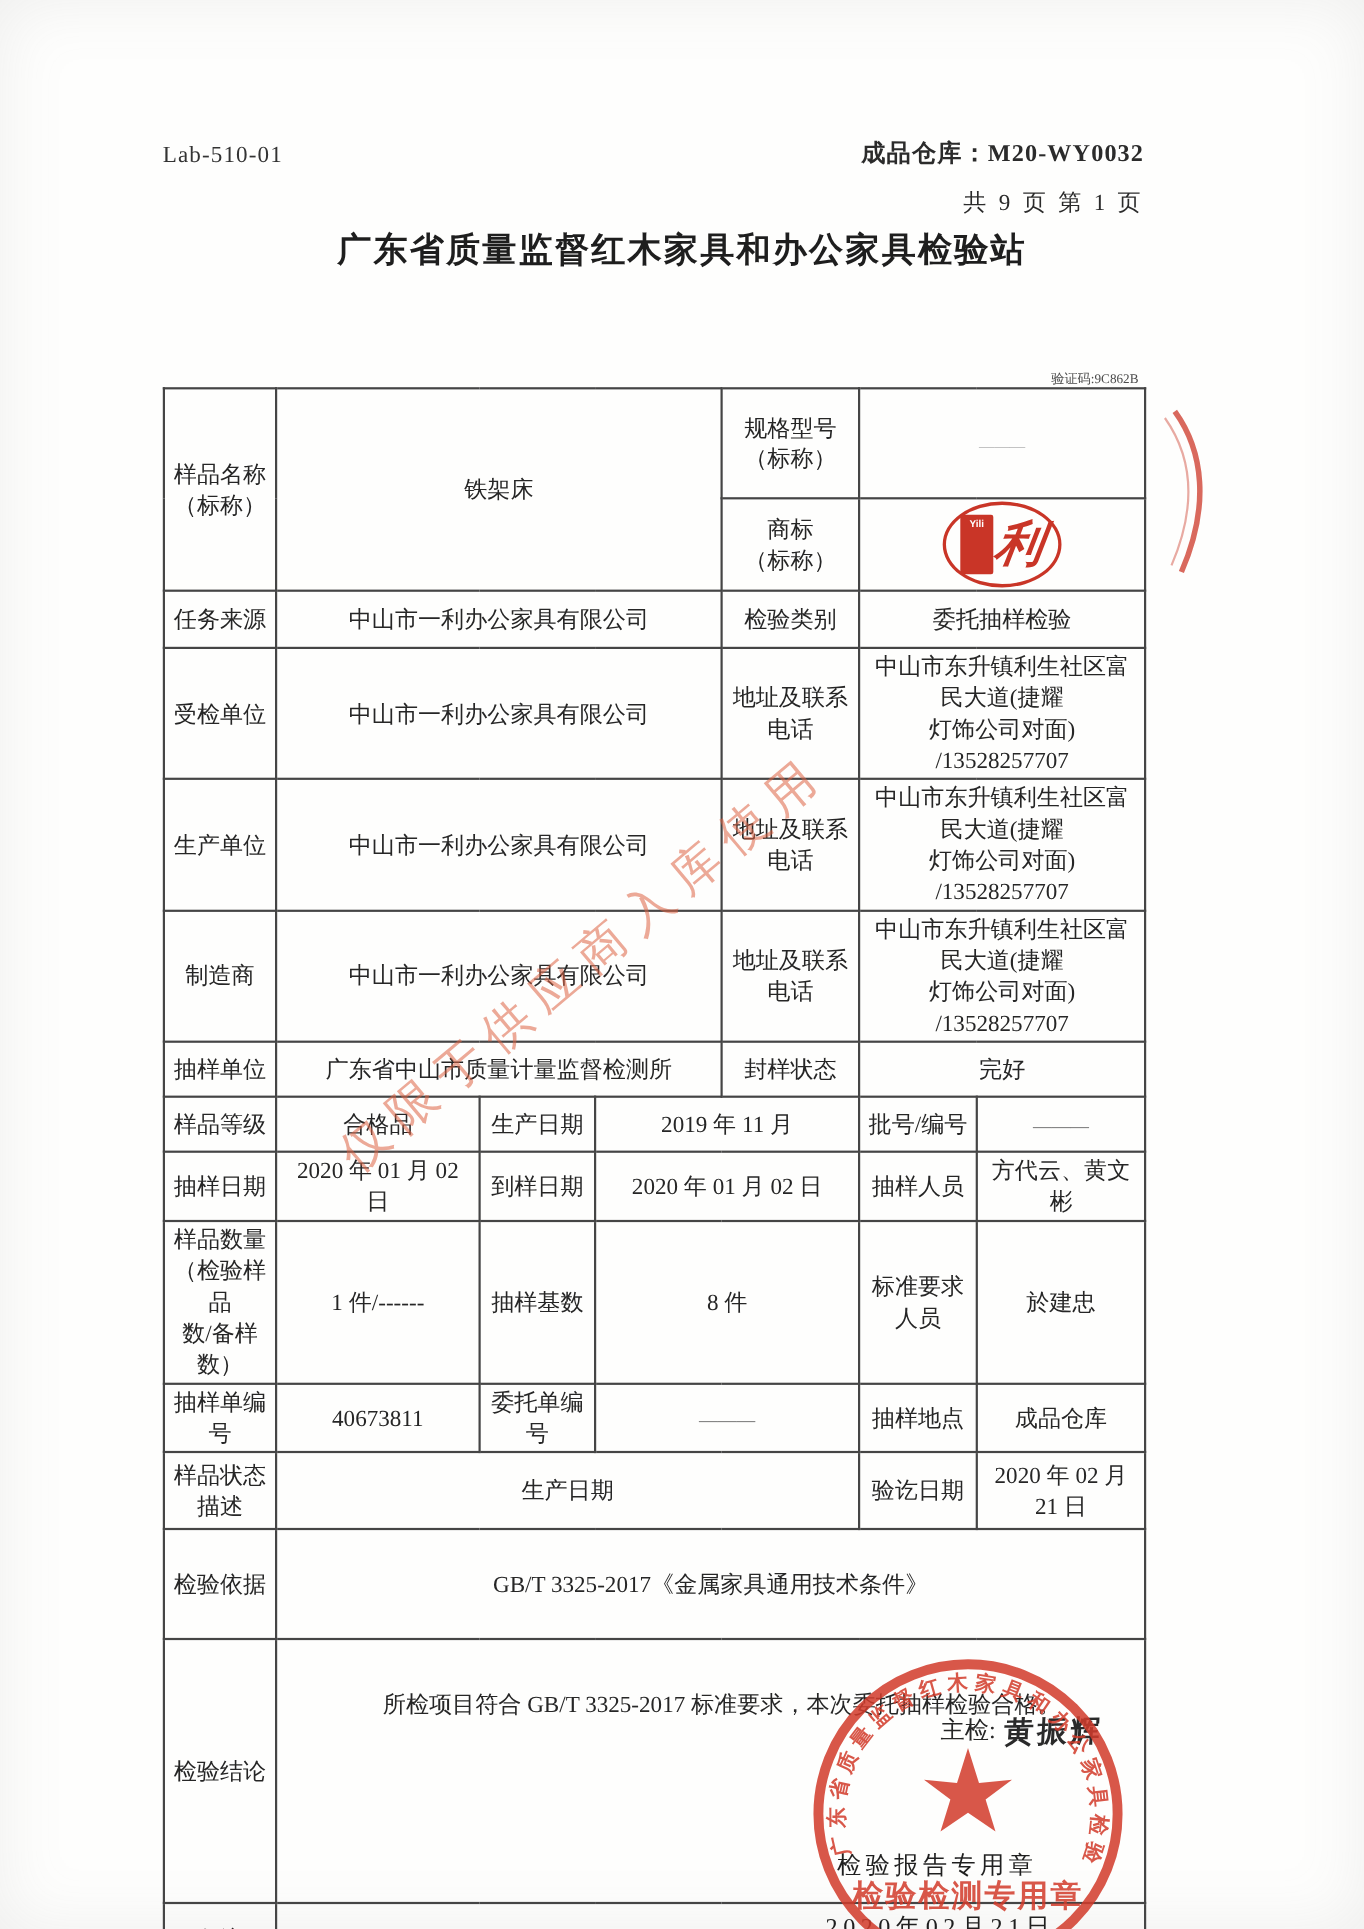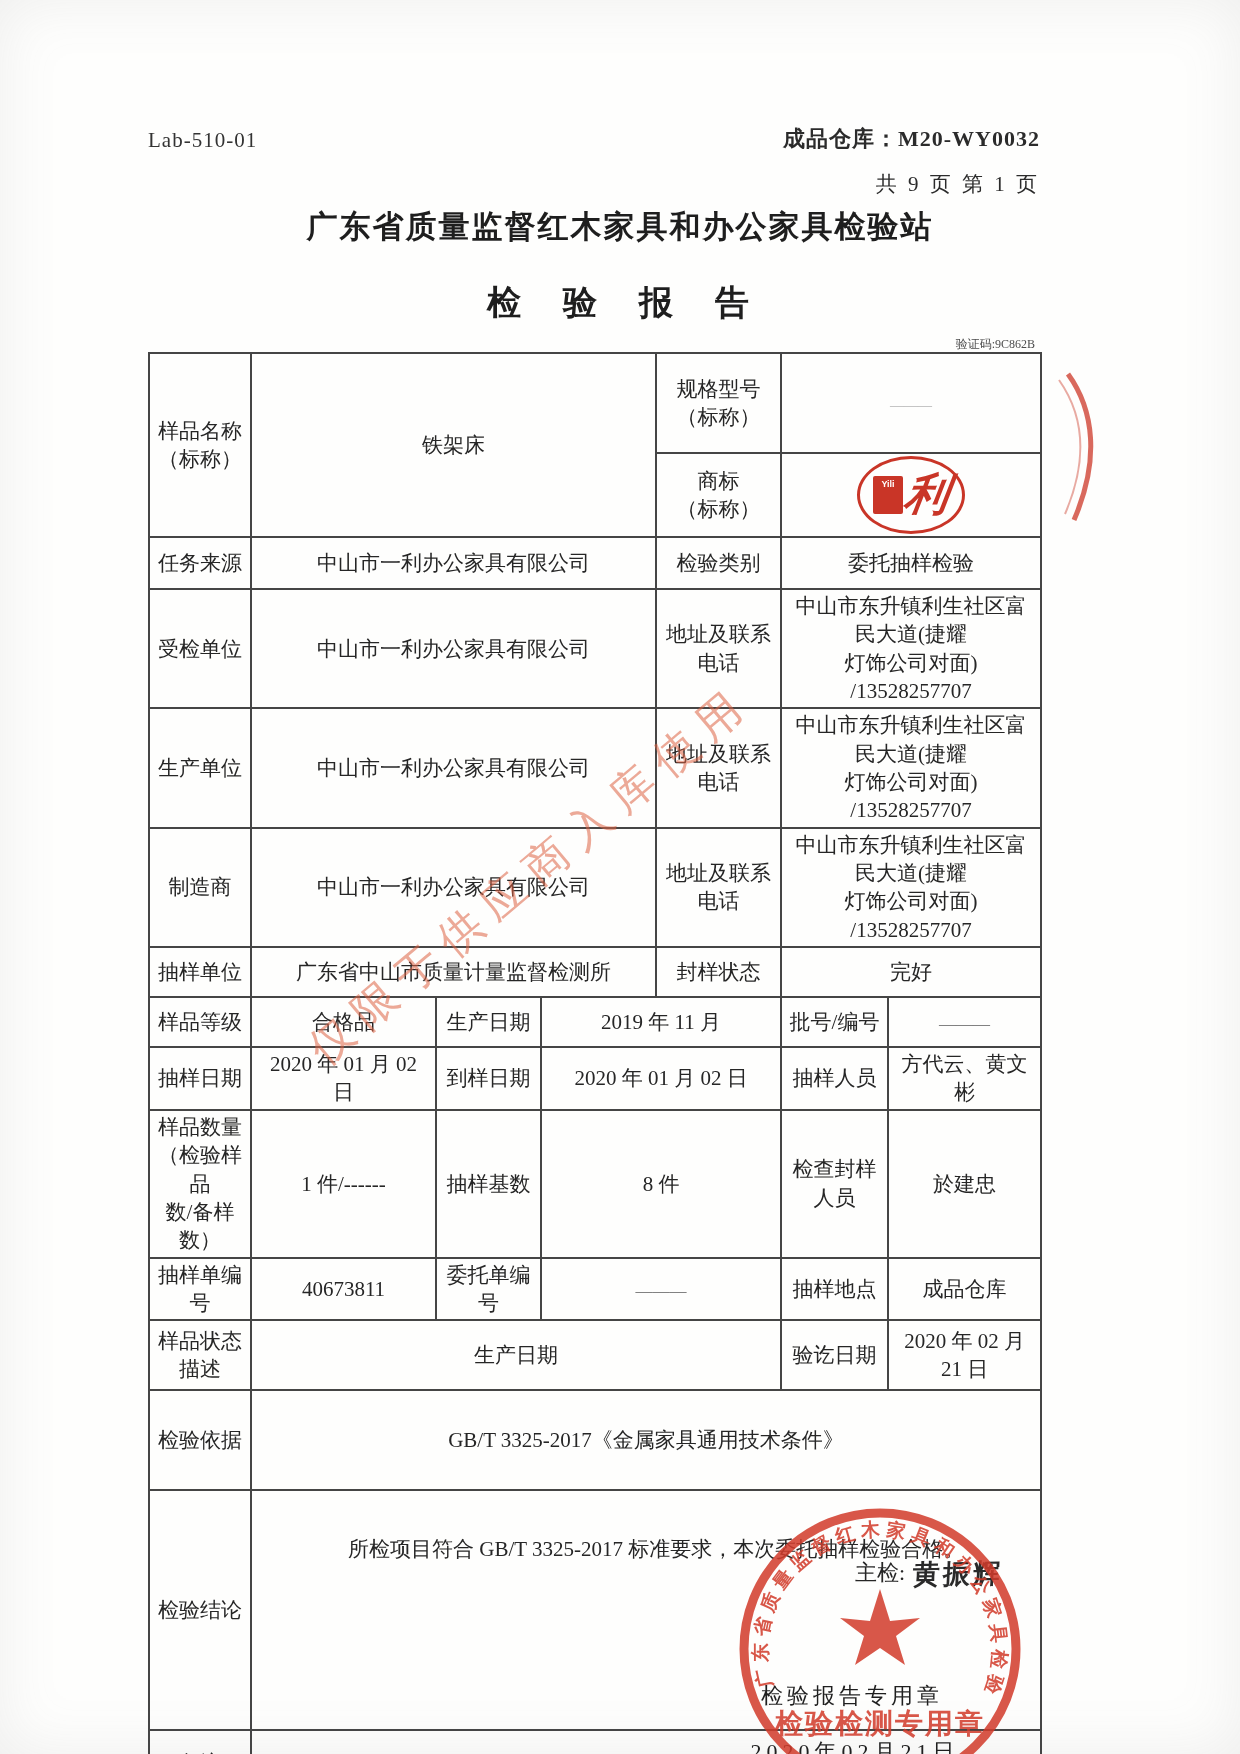--- a/index.html
+++ b/index.html
@@ -35,21 +35,21 @@
   td.lbl{font-size:21px;}
   td.small-lbl{font-size:20px;}
   td.left{text-align:left; padding-left:10px;}
   td.addr{text-align:left; padding-left:8px; font-size:20px; line-height:1.5;}
   .dash-faint{color:#b3b3b3; font-size:14px; letter-spacing:0;}
   .dash{color:#6d6d6d; font-size:17px;}
 
   
   .logo{display:inline-flex; align-items:center; justify-content:center;
     width:102px; height:72px; border:3px solid #c93527; border-radius:50%;}
-  .logo-block{position:relative; width:30px; height:38px; background:#c93527; border-radius:2px;
+  .logo-block{position:relative; width:30px; height:54px; background:#c93527; border-radius:2px;
     display:flex; align-items:flex-start; justify-content:center;}
   .logo-yili{color:#fff; font-family:"Liberation Sans", sans-serif; font-size:9px; font-weight:bold; margin-top:2px;}
   .logo-char{font-size:44px; color:#c93527; font-weight:bold; font-style:italic;
     transform:skew(-8deg); margin-left:2px; line-height:1;}
 
   
   td.conclusion-cell{position:relative;}
   .conclusion-text{position:absolute; left:96px; top:44px; width:660px; text-align:left;
     font-size:21px; color:#262626; z-index:2;}
   .stamp-caption{position:absolute; left:438px; top:190px; width:324px; text-align:center;
@@ -77,21 +77,20 @@
 </style>
 </head>
 <body>
 
 <div class="page">
 
   <div class="abs form-code">Lab-510-01</div>
   <div class="abs report-no">成品仓库：M20-WY0032</div>
   <div class="abs page-info">共 9 页 第 1 页</div>
   <div class="abs station-title">广东省质量监督红木家具和办公家具检验站</div>
-  <div class="abs report-title">检　验　报　告</div>
   <div class="abs verify-code">验证码:9C862B</div>
 
   <div class="abs watermark">仅限于供应商入库使用</div>
 
   <svg class="abs edge-arc" width="52" height="160" viewBox="0 0 52 160">
     <path d="M12,6 C38,42 44,92 18,152" stroke="#cf4434" stroke-width="5" fill="none" opacity="0.8"></path>
     <path d="M3,12 C27,46 33,90 9,146" stroke="#cf4434" stroke-width="2" fill="none" opacity="0.45"></path>
   </svg>
 
   <table class="report">
@@ -184,21 +183,21 @@
       <td>方代云、黄文彬</td>
     </tr>
 
     <tr style="height:78px">
       <td class="small-lbl pre">样品数量
 （检验样品
 数/备样数）</td>
       <td>1 件/------</td>
       <td class="lbl">抽样基数</td>
       <td colspan="2">8 件</td>
-      <td class="lbl pre">检查封样
+      <td class="lbl pre">标准要求
 人员</td>
       <td>於建忠</td>
     </tr>
 
     <tr style="height:54px">
       <td class="lbl">抽样单编号</td>
       <td>40673811</td>
       <td class="lbl">委托单编号</td>
       <td colspan="2"><span class="dash">———</span></td>
       <td class="lbl">抽样地点</td>

